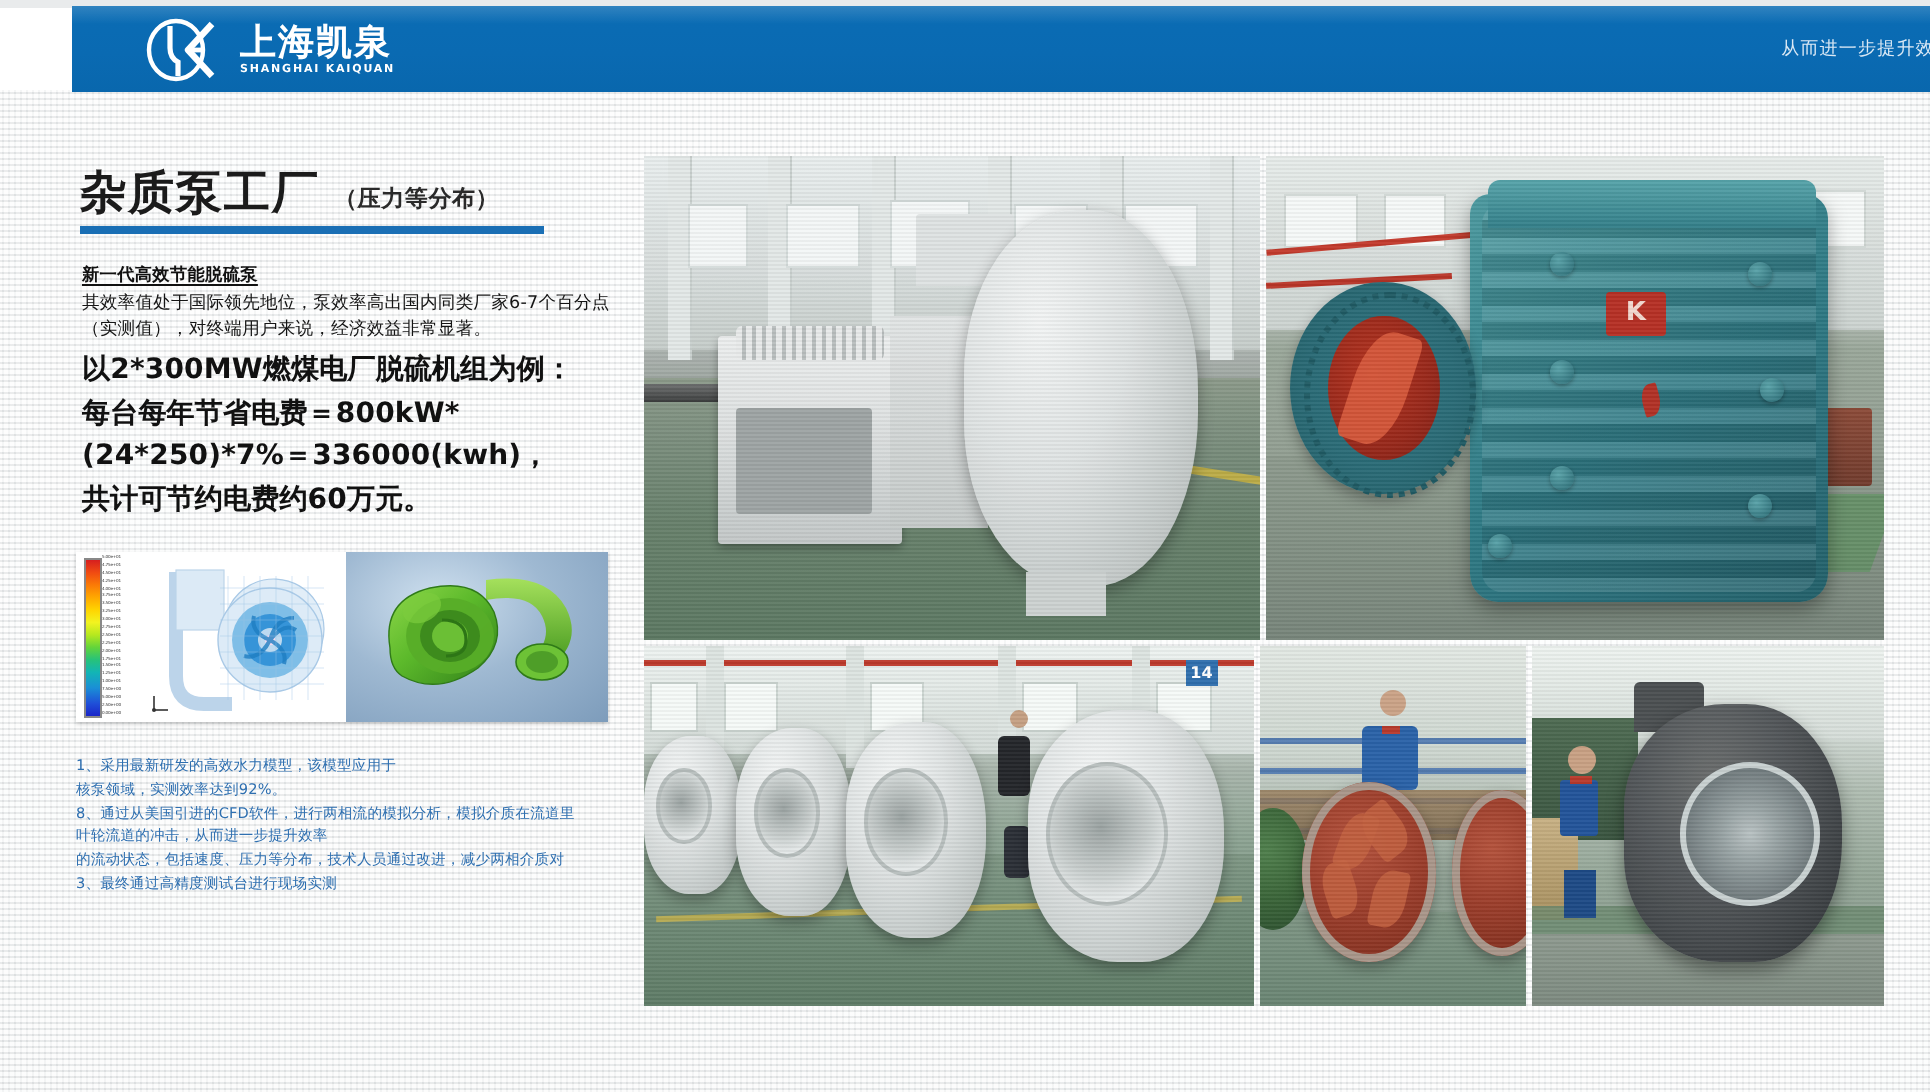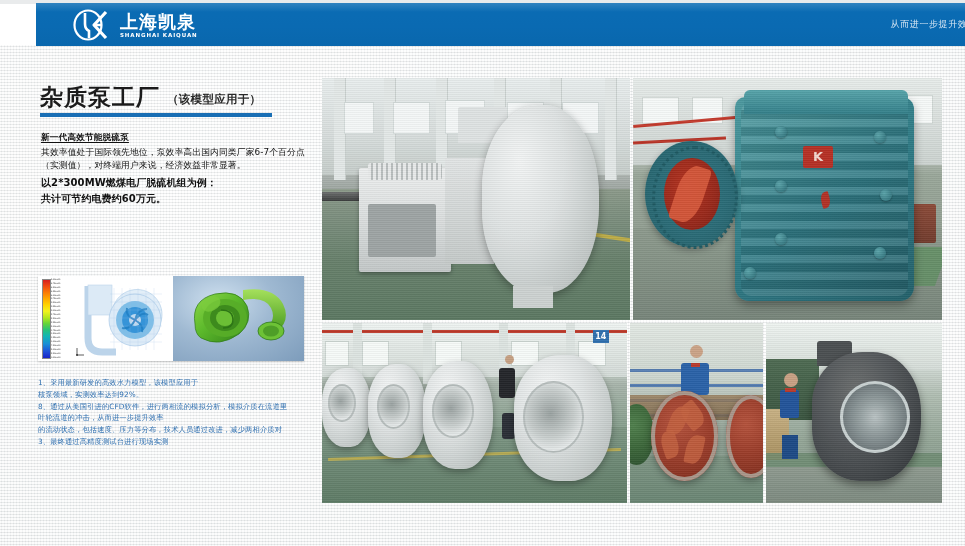--- a/index.html
+++ b/index.html
@@ -66,21 +66,21 @@
 
   .body-block{position:absolute;left:41px;top:87px;width:264px;}
   .lead{
     font-size:8.6px;font-weight:bold;color:#111;text-decoration:underline;
     text-underline-offset:2px;letter-spacing:.2px;
   }
   .para{
     font-size:8.8px;color:#141414;line-height:1.52;letter-spacing:.1px;margin-top:2px;
   }
   .example-block{position:absolute;left:41px;top:130px;width:268px;}
-  .ex-line{font-size:10px;font-weight:bold;color:#111;line-height:1.55;letter-spacing:.1px;}
+  .ex-line{font-size:14px;font-weight:bold;color:#111;line-height:1.55;letter-spacing:.1px;}
 
   
   .cfd-row{
     position:absolute;left:38px;top:231px;width:266px;height:85px;display:flex;
     box-shadow:0 1px 2px rgba(0,0,0,.18);
   }
   .cfd-left{position:relative;width:135px;height:85px;background:#ffffff;overflow:hidden;}
   .cfd-right{position:relative;width:131px;height:85px;overflow:hidden;
     background:radial-gradient(ellipse at 35% 30%,#cfe0ef 0%,#9fb9d2 45%,#7d9cbb 100%);}
 
@@ -257,32 +257,33 @@
     </div>
 
     <div class="header-tagline">从而进一步提升效率</div>
   </div>
 
   <div class="left-col">
 
     <div class="title-block">
       <div class="title-line">
         <span class="title-main">杂质泵工厂</span>
-        <span class="title-sub">（该模型应用于）</span>
+        <span class="title-sub">（压力等分布）</span>
       </div>
       <div class="title-rule"></div>
     </div>
 
     <div class="body-block">
       <div class="lead">新一代高效节能脱硫泵</div>
       <div class="para">其效率值处于国际领先地位，泵效率高出国内同类厂家6-7个百分点（实测值），对终端用户来说，经济效益非常显著。</div>
     </div>
 
     <div class="example-block">
       <div class="ex-line">以2*300MW燃煤电厂脱硫机组为例：</div>
+      <div class="ex-line">每台每年节省电费＝800kW*(24*250)*7%＝336000(kwh)，</div>
       <div class="ex-line">共计可节约电费约60万元。</div>
     </div>
 
     <div class="cfd-row">
 
       <div class="cfd-left">
         <div class="cbar"></div>
         <div class="cbar-ticks">
           <span>5.00e+01</span>
           <span>4.75e+01</span>

